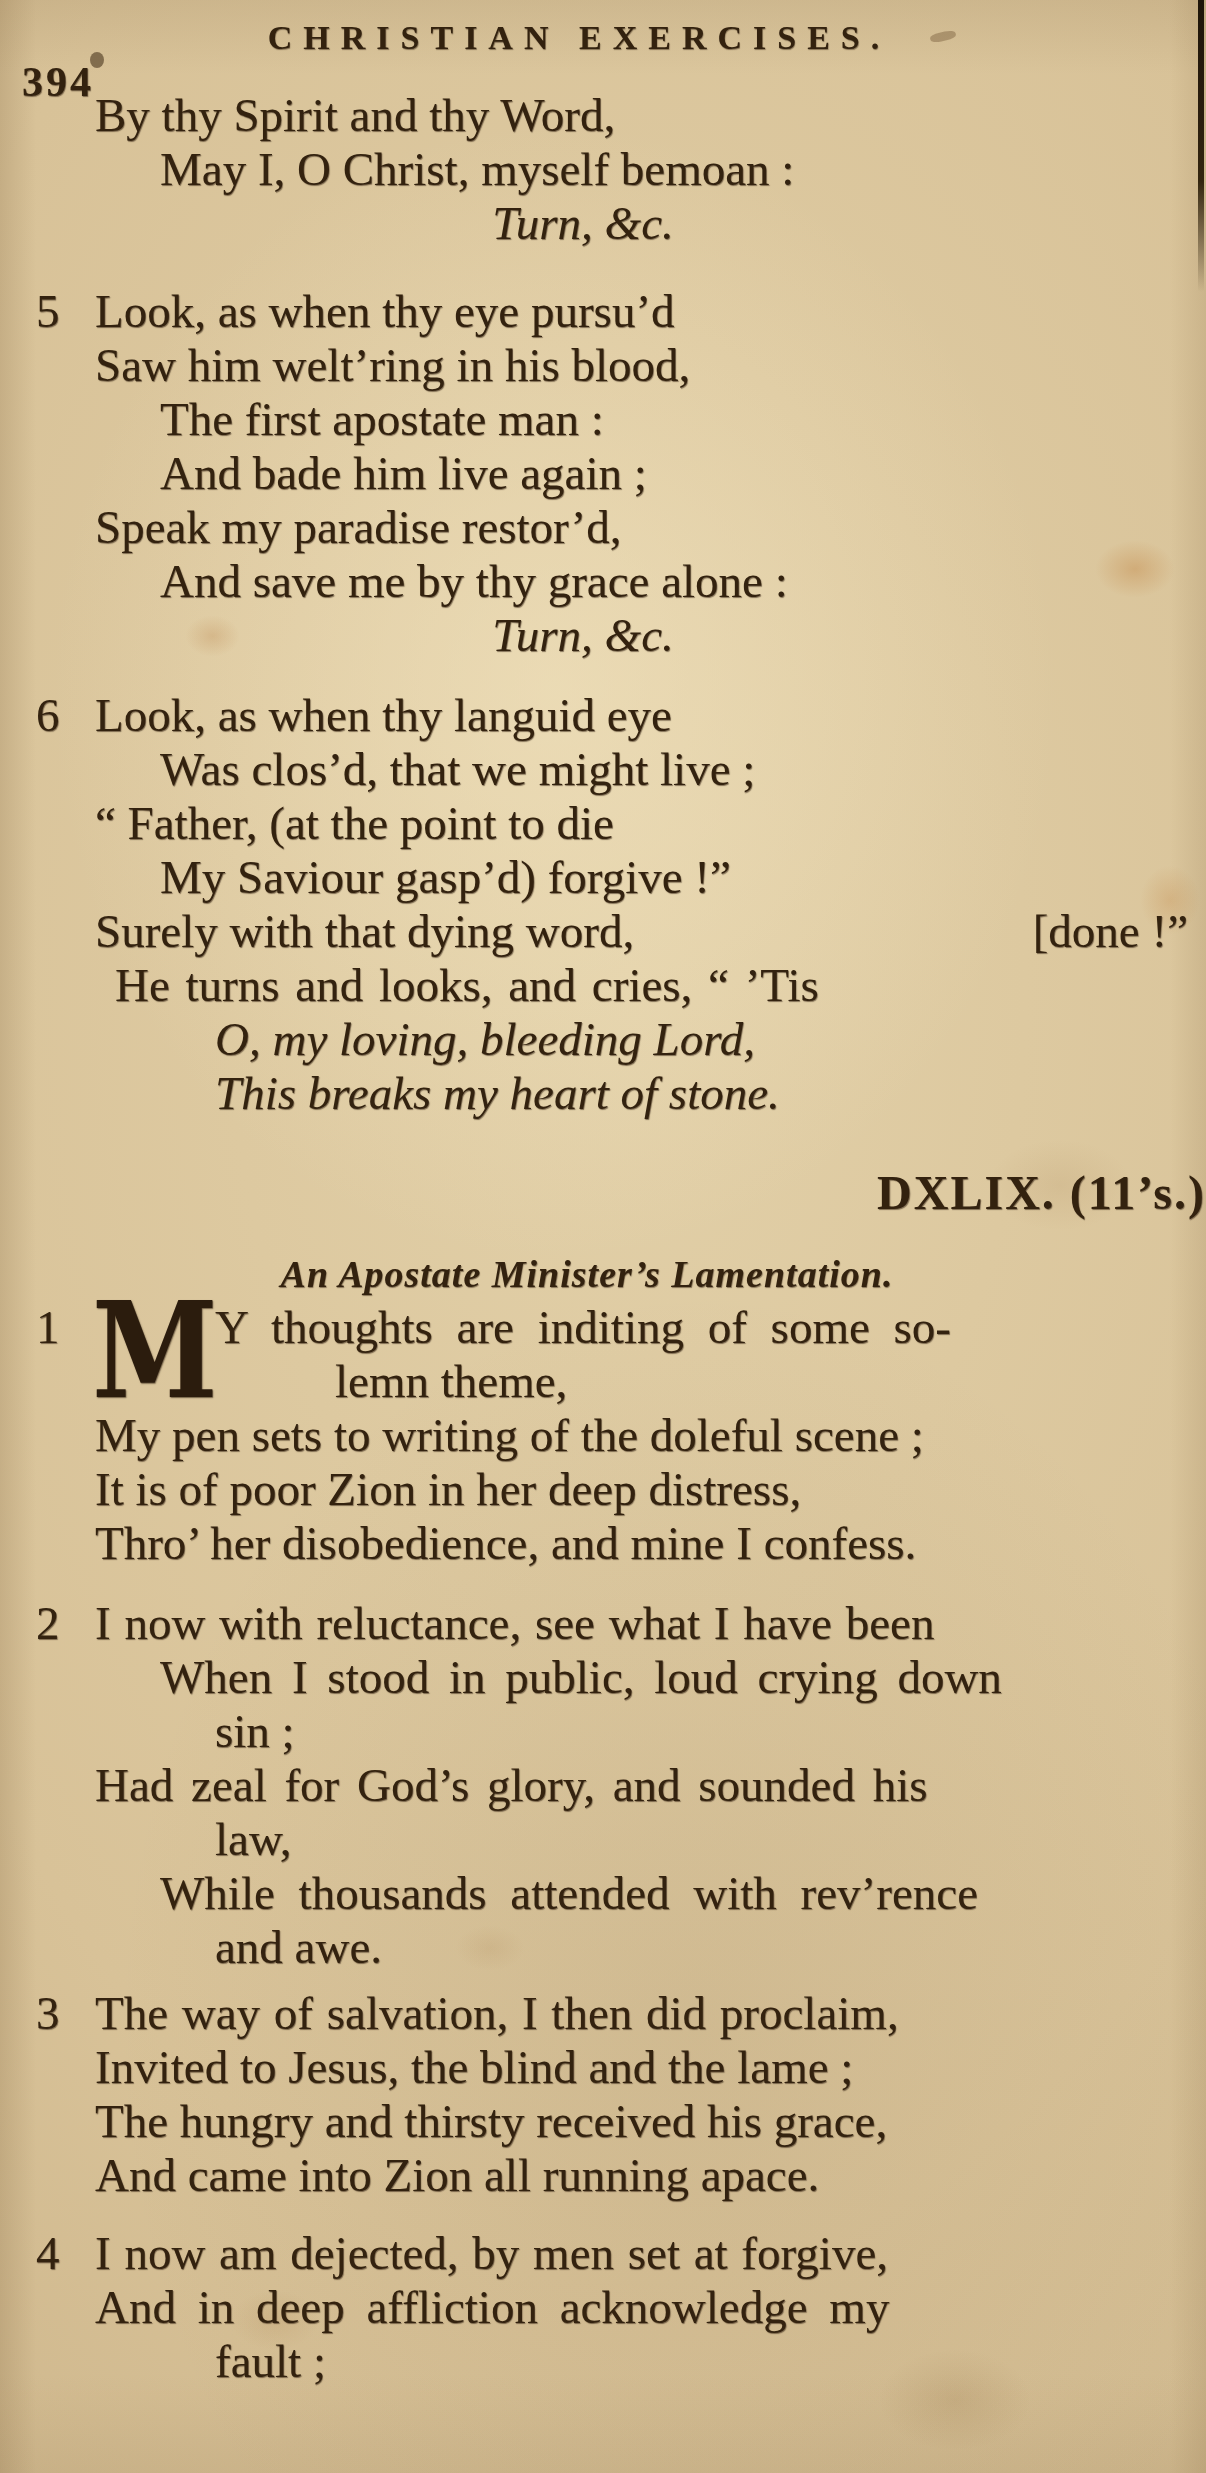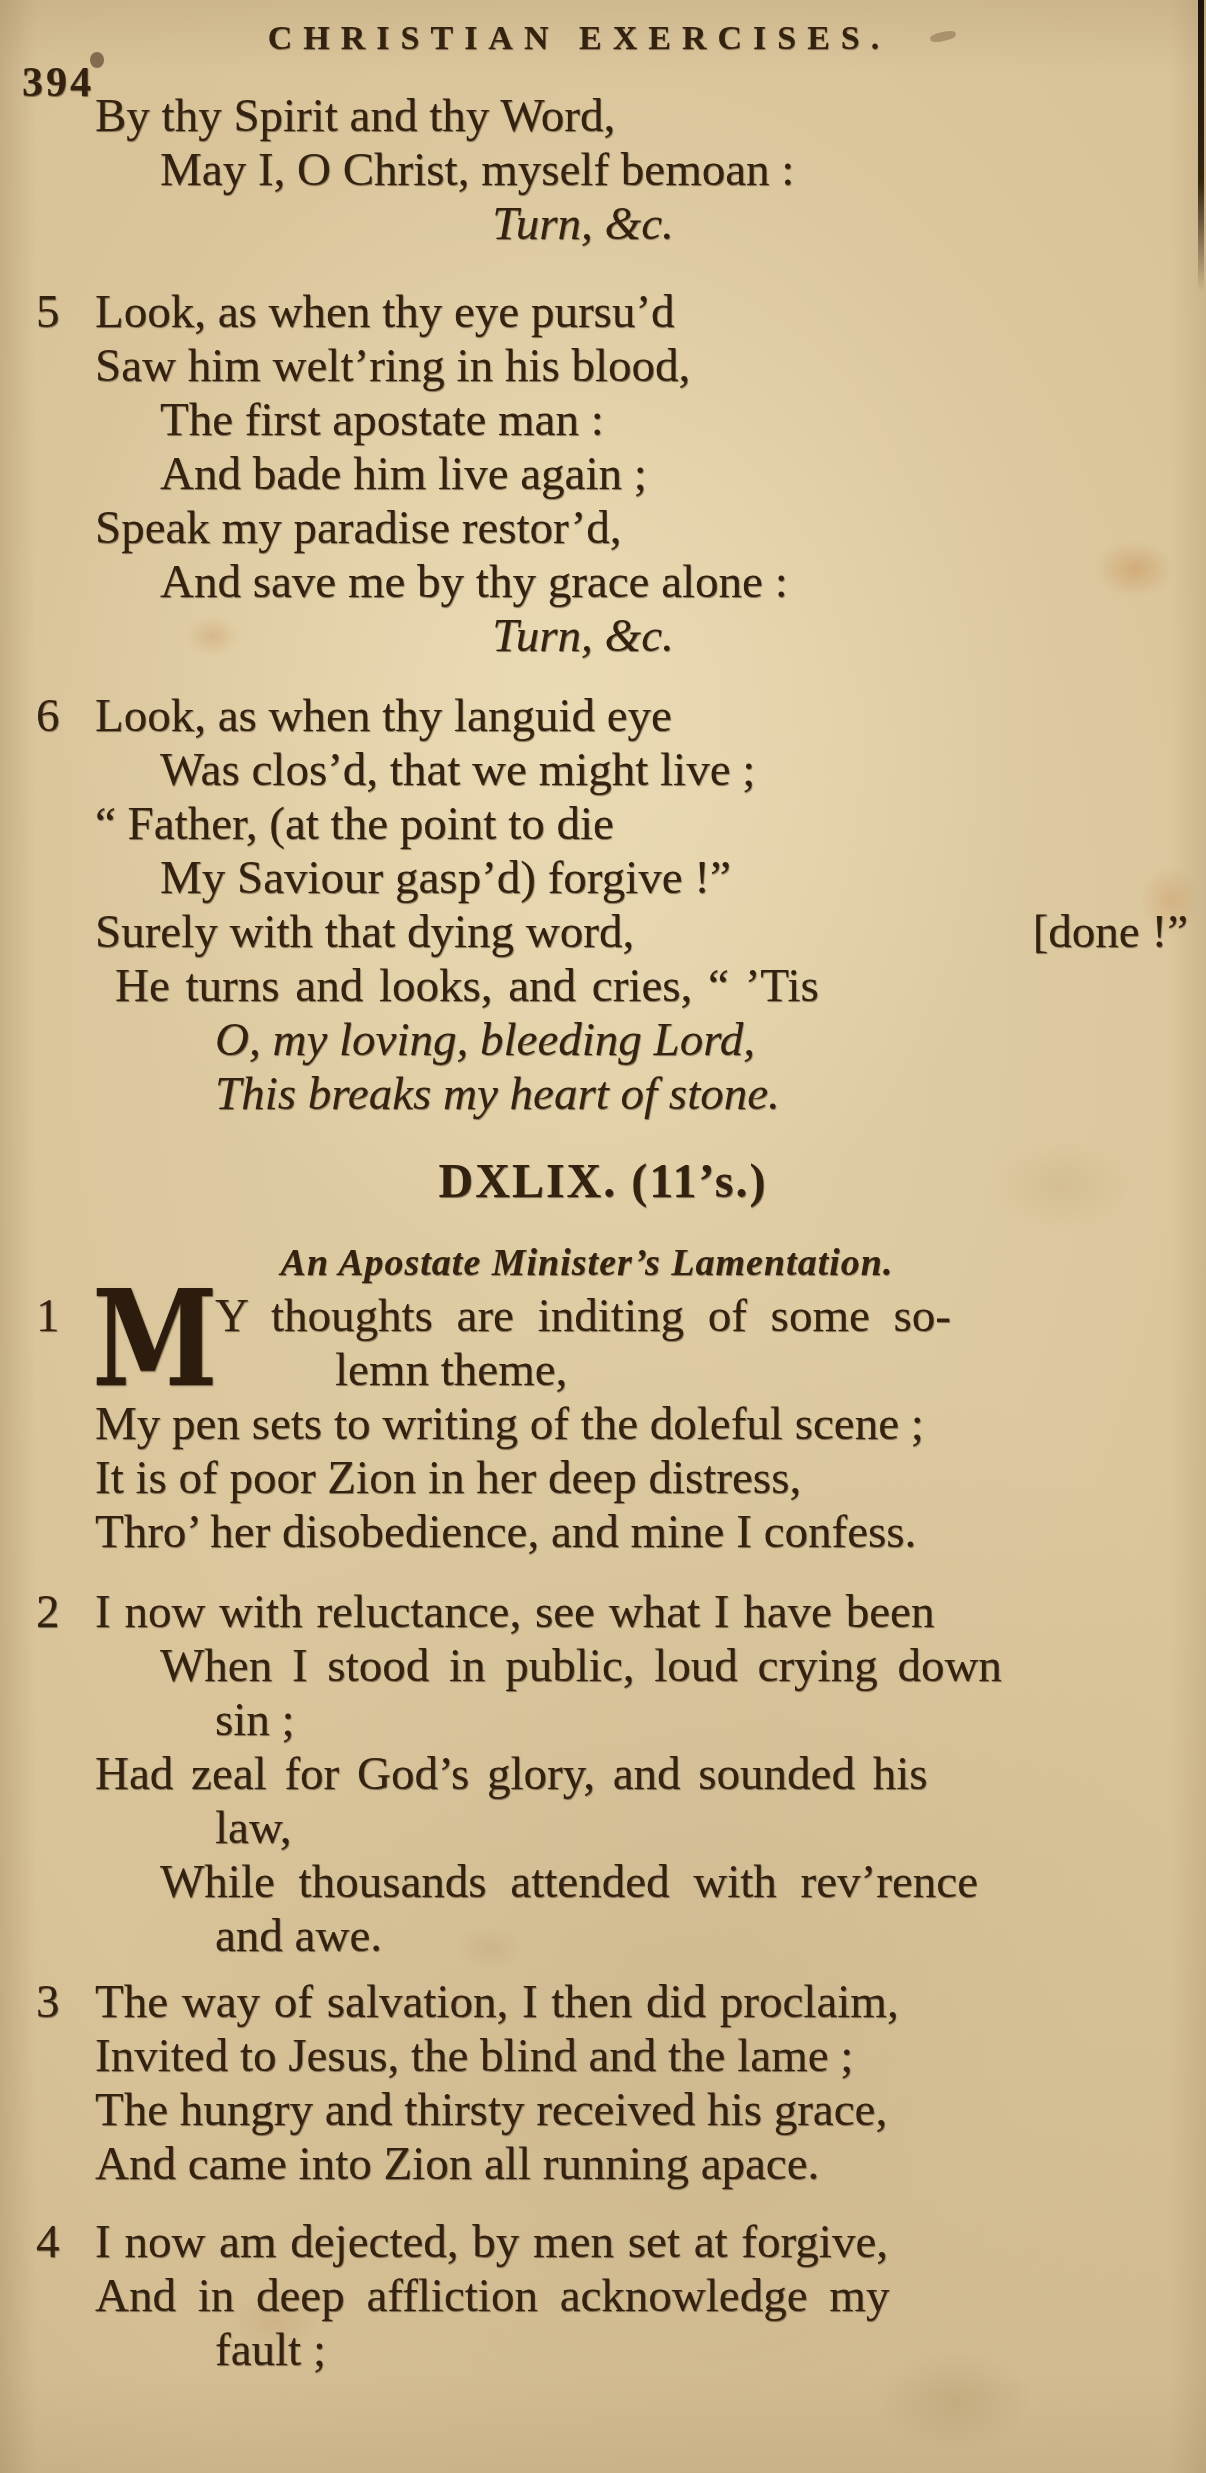--- a/index.html
+++ b/index.html
@@ -80,22 +80,22 @@
   .ws6  { word-spacing: 6px; }
   .ws8  { word-spacing: 8px; }
   .ws10 { word-spacing: 10px; }
   .ws12 { word-spacing: 12px; }
   .g12 { margin-top: 12px; }
   .g24 { margin-top: 24px; }
   .g26 { margin-top: 26px; }
   .g34 { margin-top: 34px; }
 
   .hymn-heading {
-    margin-top: 30px; height: 62px; line-height: 62px;
-    text-align: center; font-size: 48px; font-weight: bold; letter-spacing: 2px;
+    margin-top: 42px; height: 62px; line-height: 62px;
+    text-align: right; font-size: 48px; font-weight: bold; letter-spacing: 2px;
     text-shadow: 0.8px 0.8px 1px rgba(45,28,12,.55);
   }
   .hymn-subtitle {
     margin-top: 24px; height: 52px; line-height: 52px;
     text-align: center; transform: translateX(-16px);
     font-size: 38px; font-style: italic; font-weight: bold; letter-spacing: 1px;
     text-shadow: 0.6px 0.6px 1px rgba(45,28,12,.5);
   }
   .v1block { position: relative; height: 108px; }
   .dropcap {

